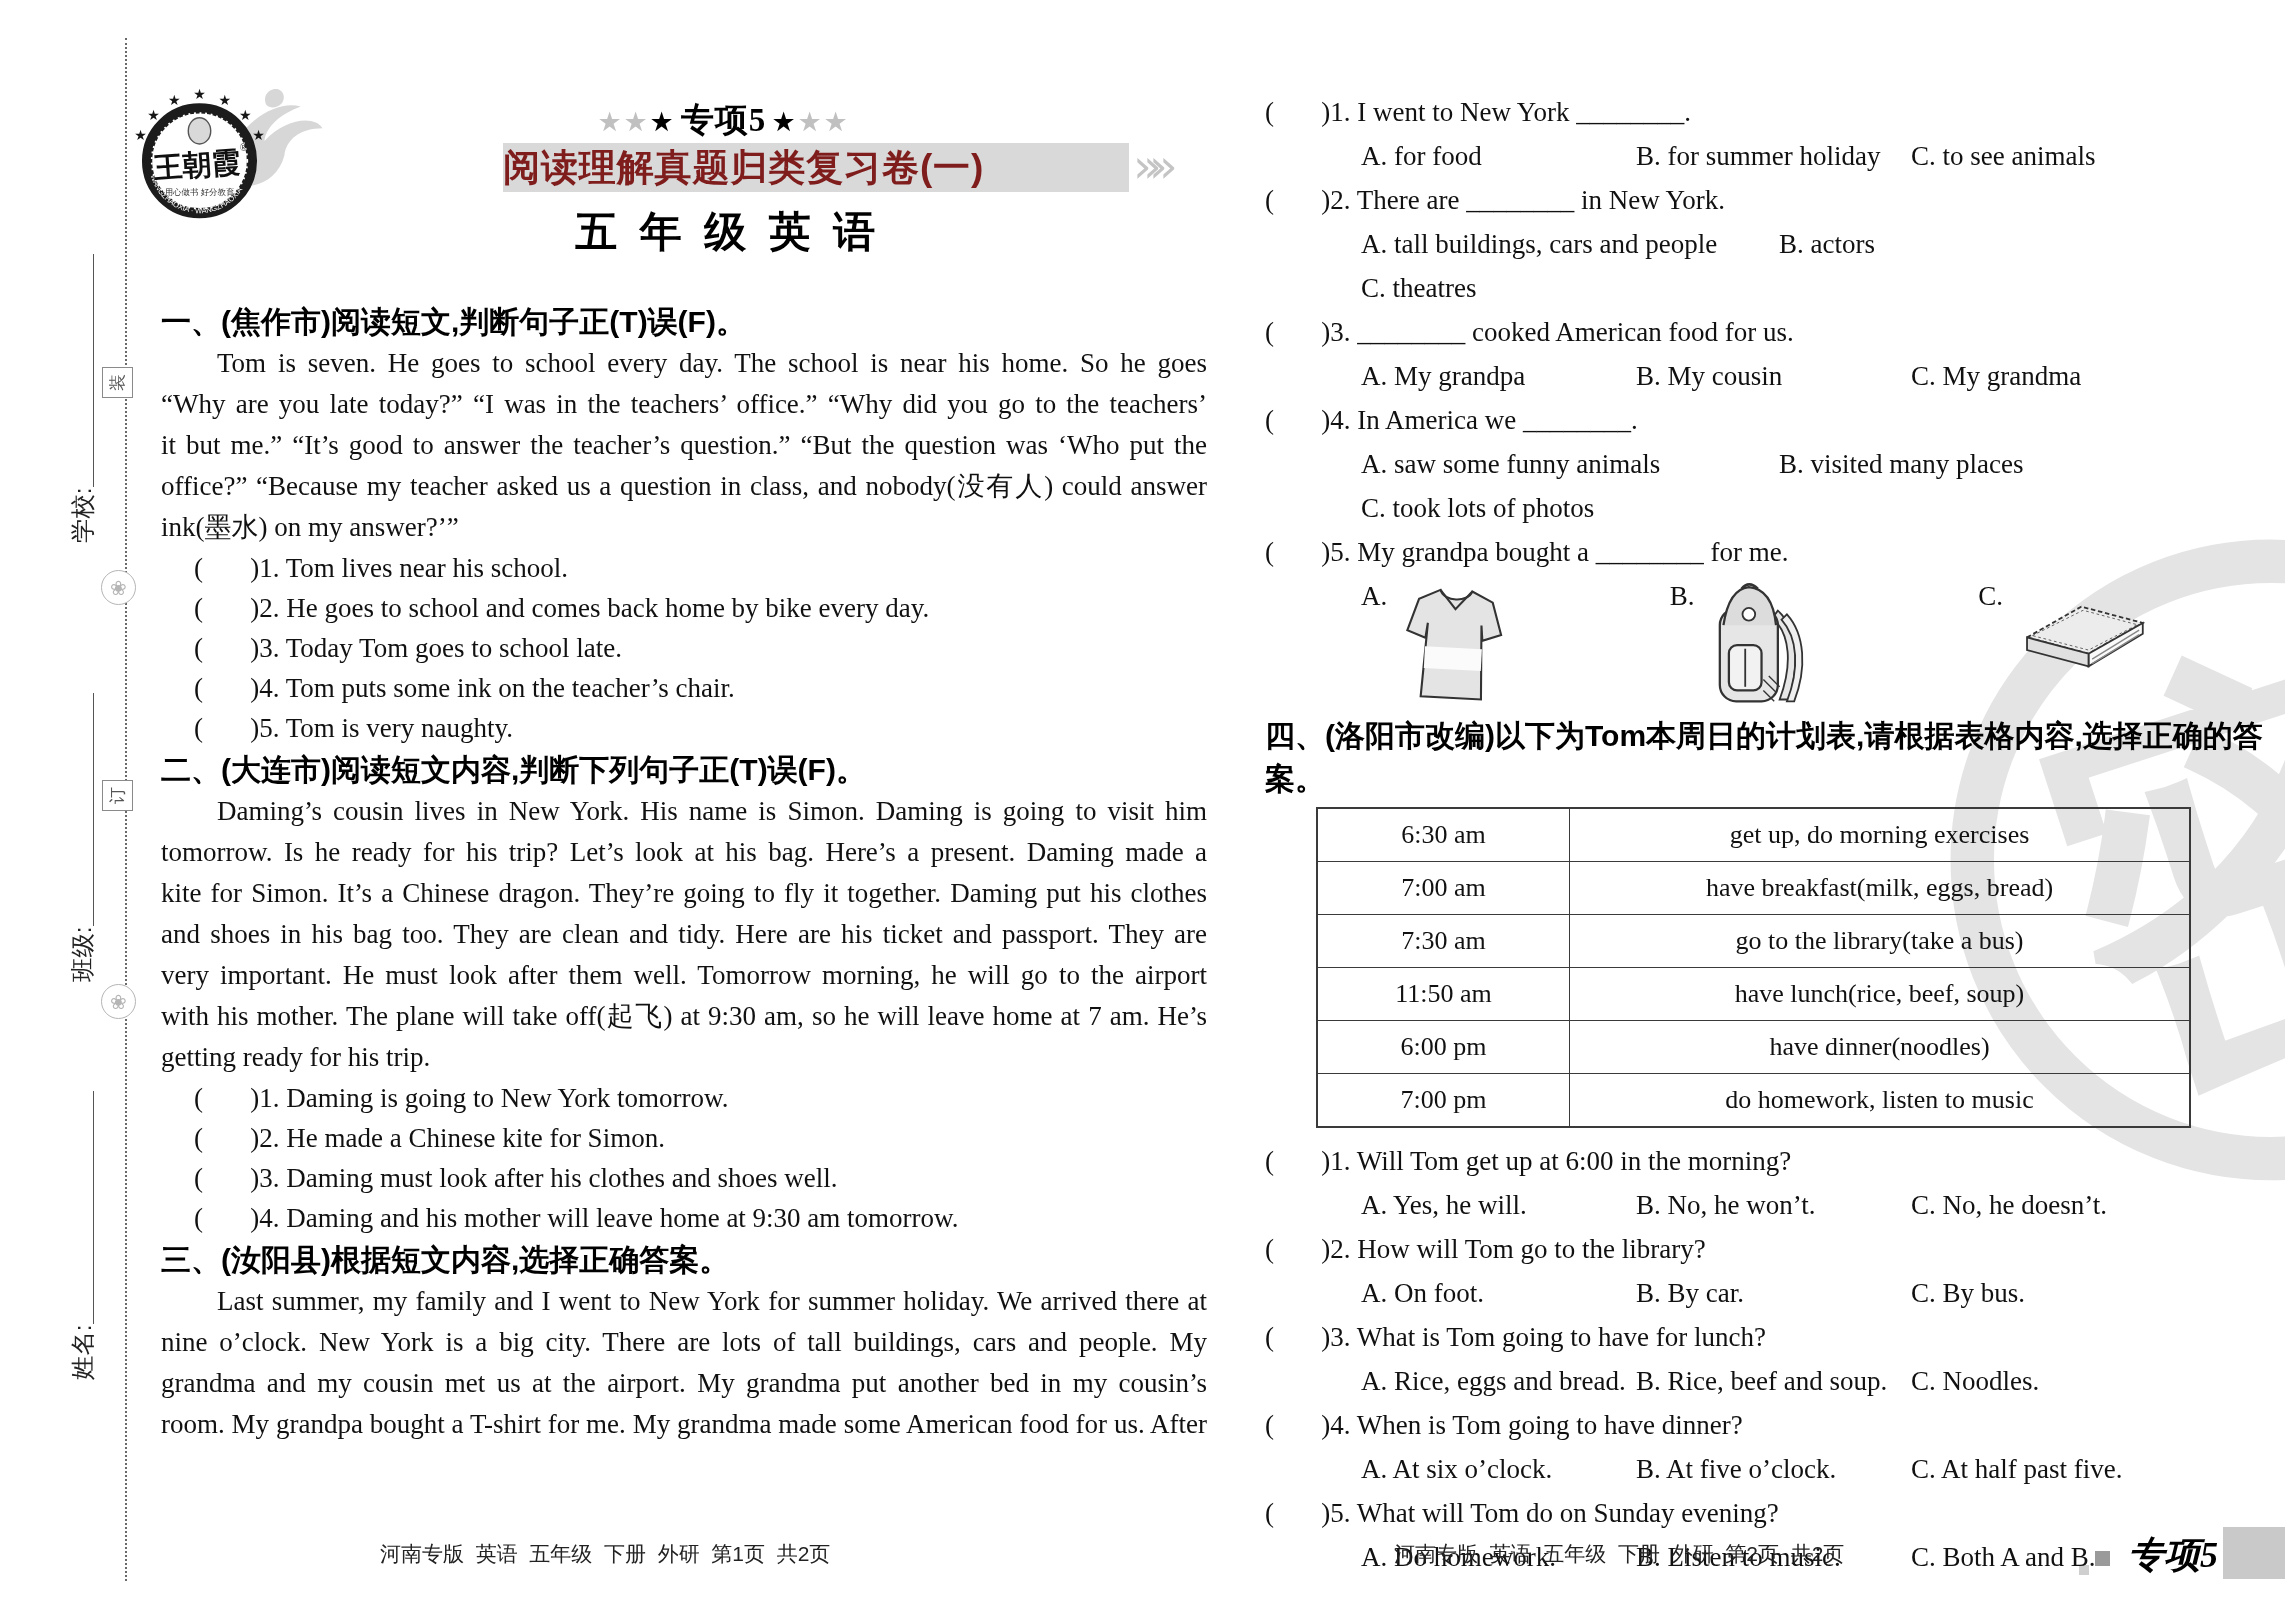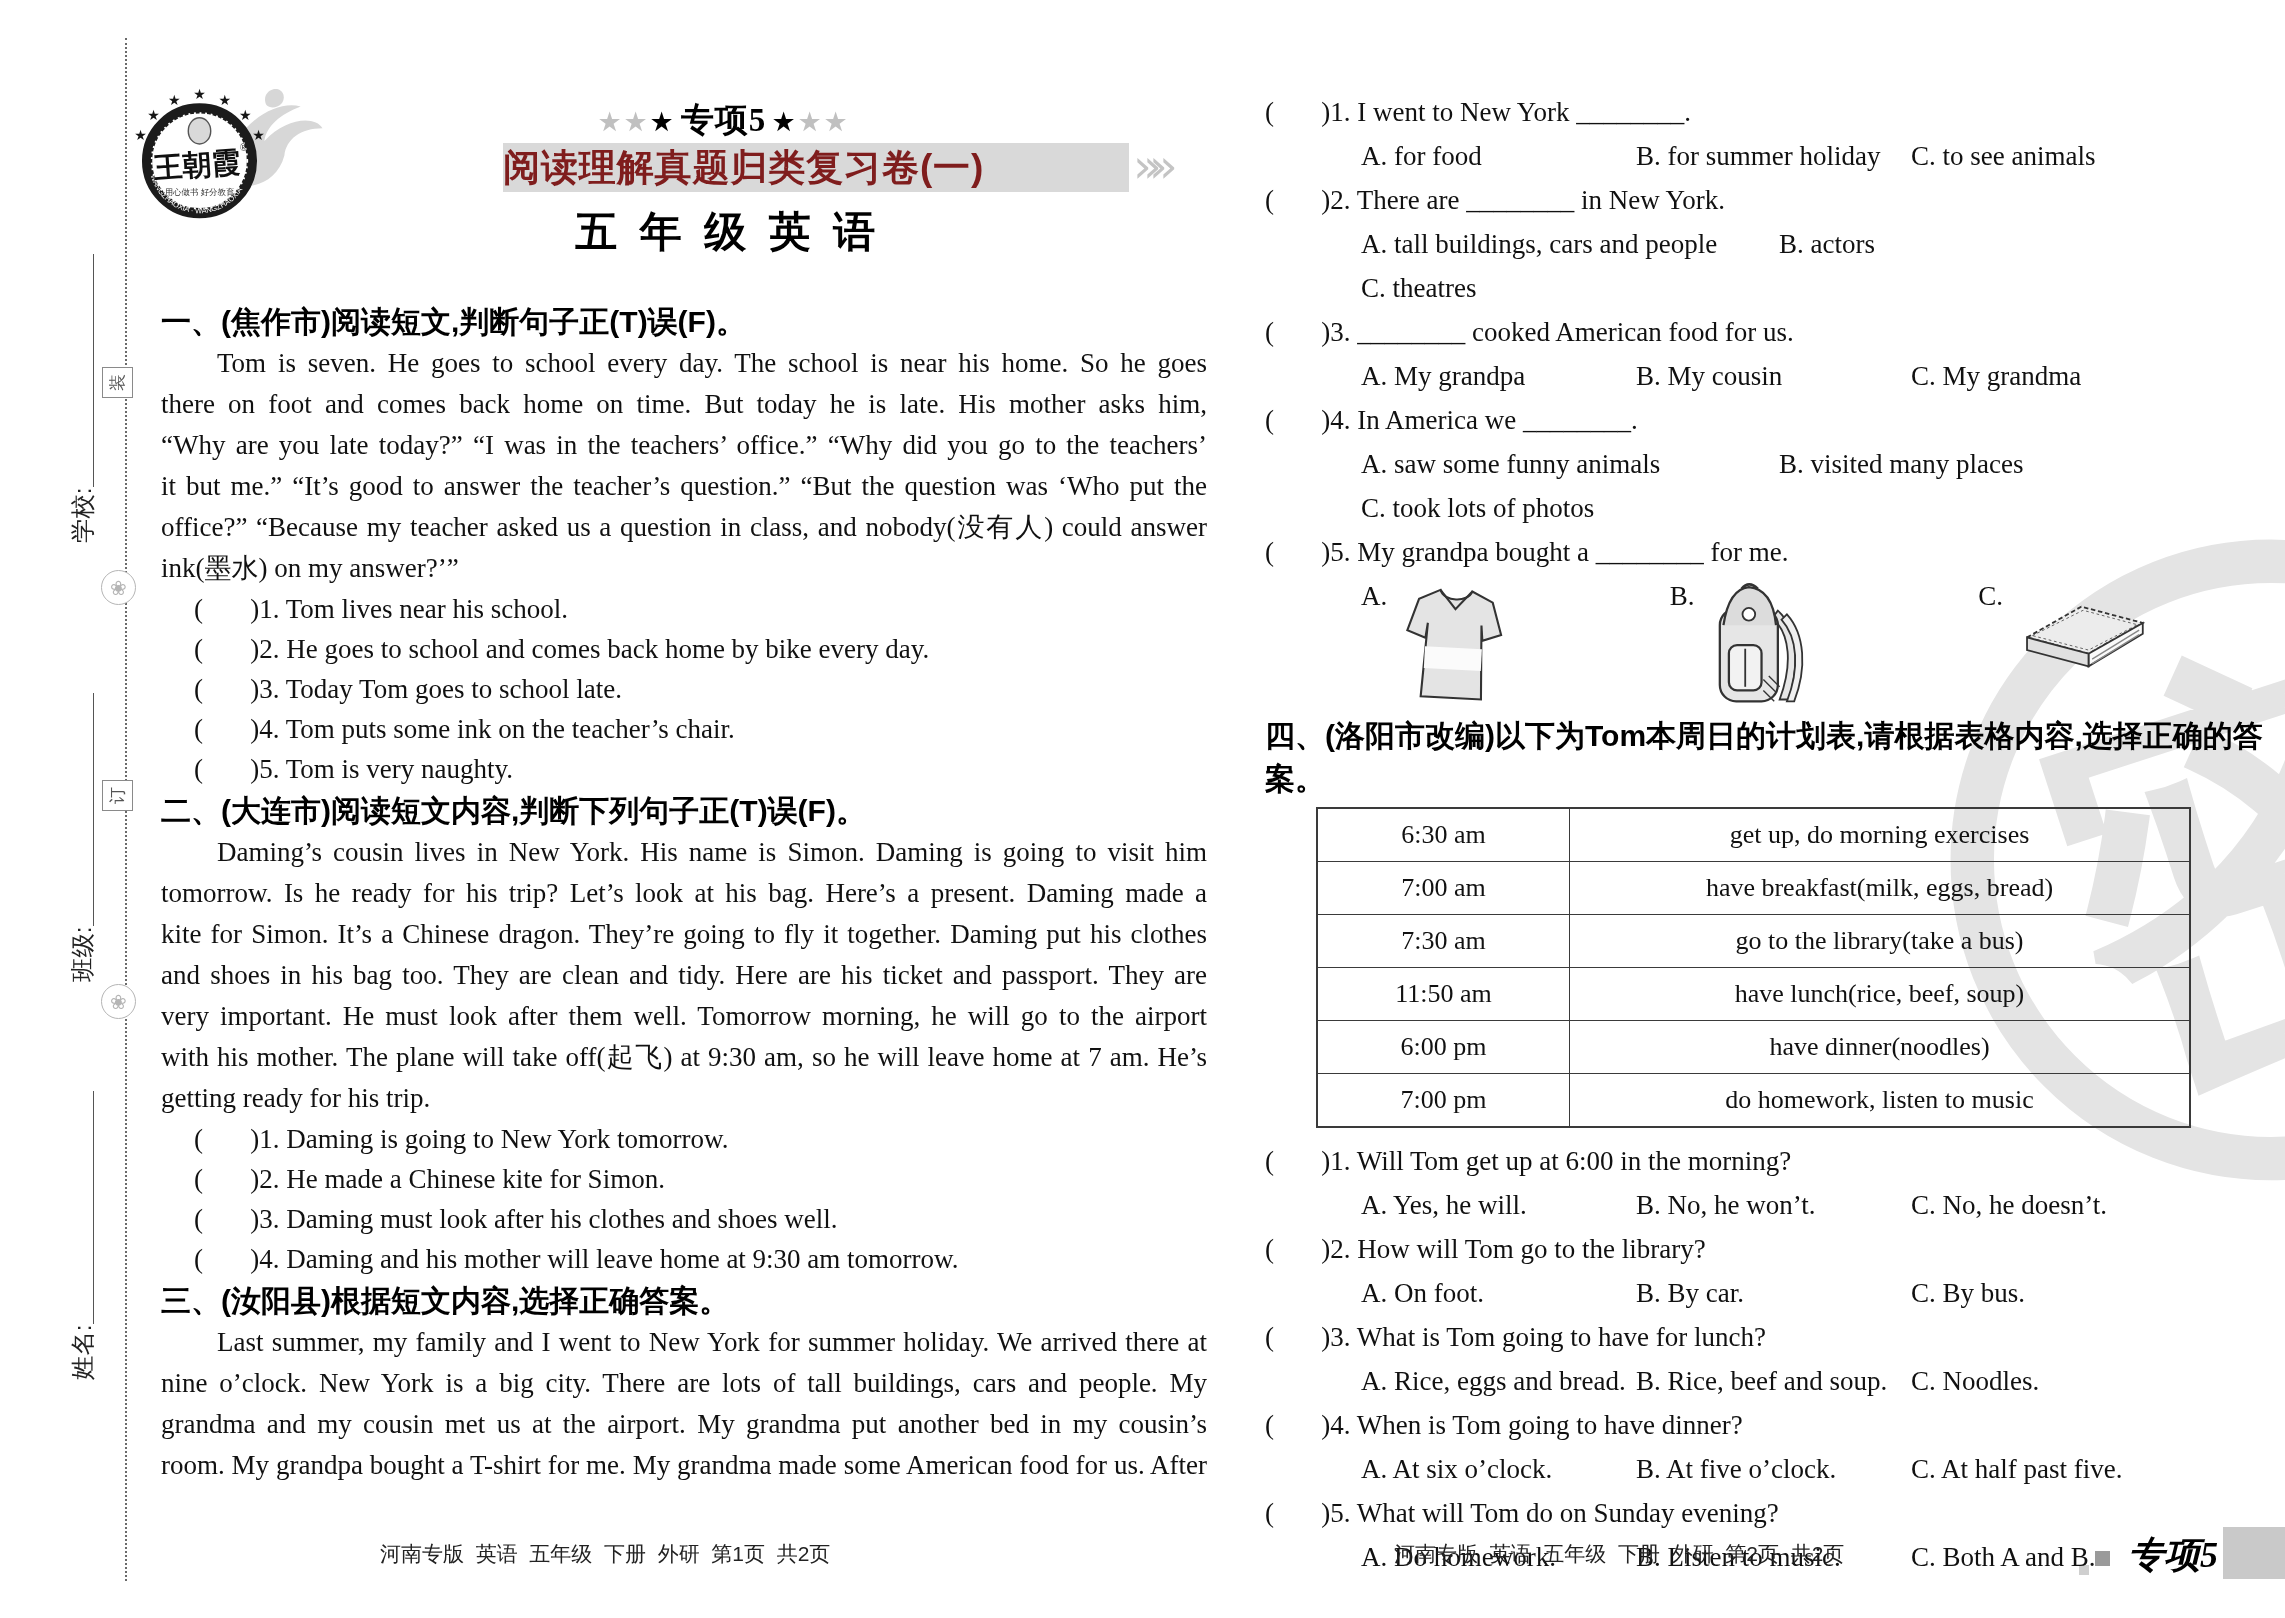--- a/index.html
+++ b/index.html
@@ -142,21 +142,20 @@
   </div>
   <div class="banner">
     <div class="bt">阅读理解真题归类复习卷(一)</div>
   </div>
   <div class="banner-arrows">»»</div>
   <div class="subtitle">五 年 级 英 语</div>
 
   <div id="left-col">
     <div class="sec-h">一、(焦作市)阅读短文,判断句子正(T)误(F)。</div>
     <div class="pline first">Tom is seven. He goes to school every day. The school is near his home. So he goes</div>
-    <div class="pline">there on foot and comes back home on time. But today he is late. His mother asks him,</div>
     <div class="pline">“Why are you late today?” “I was in the teachers’ office.” “Why did you go to the teachers’</div>
     <div class="pline">it but me.” “It’s good to answer the teacher’s question.” “But the question was ‘Who put the</div>
     <div class="pline">office?” “Because my teacher asked us a question in class, and nobody(没有人) could answer</div>
     <div class="pline last">ink(墨水) on my answer?’”</div>
     <div class="qline">(&nbsp;&nbsp;&nbsp;&nbsp;&nbsp;&nbsp;&nbsp;)1. Tom lives near his school.</div>
     <div class="qline">(&nbsp;&nbsp;&nbsp;&nbsp;&nbsp;&nbsp;&nbsp;)2. He goes to school and comes back home by bike every day.</div>
     <div class="qline">(&nbsp;&nbsp;&nbsp;&nbsp;&nbsp;&nbsp;&nbsp;)3. Today Tom goes to school late.</div>
     <div class="qline">(&nbsp;&nbsp;&nbsp;&nbsp;&nbsp;&nbsp;&nbsp;)4. Tom puts some ink on the teacher’s chair.</div>
     <div class="qline">(&nbsp;&nbsp;&nbsp;&nbsp;&nbsp;&nbsp;&nbsp;)5. Tom is very naughty.</div>
 

